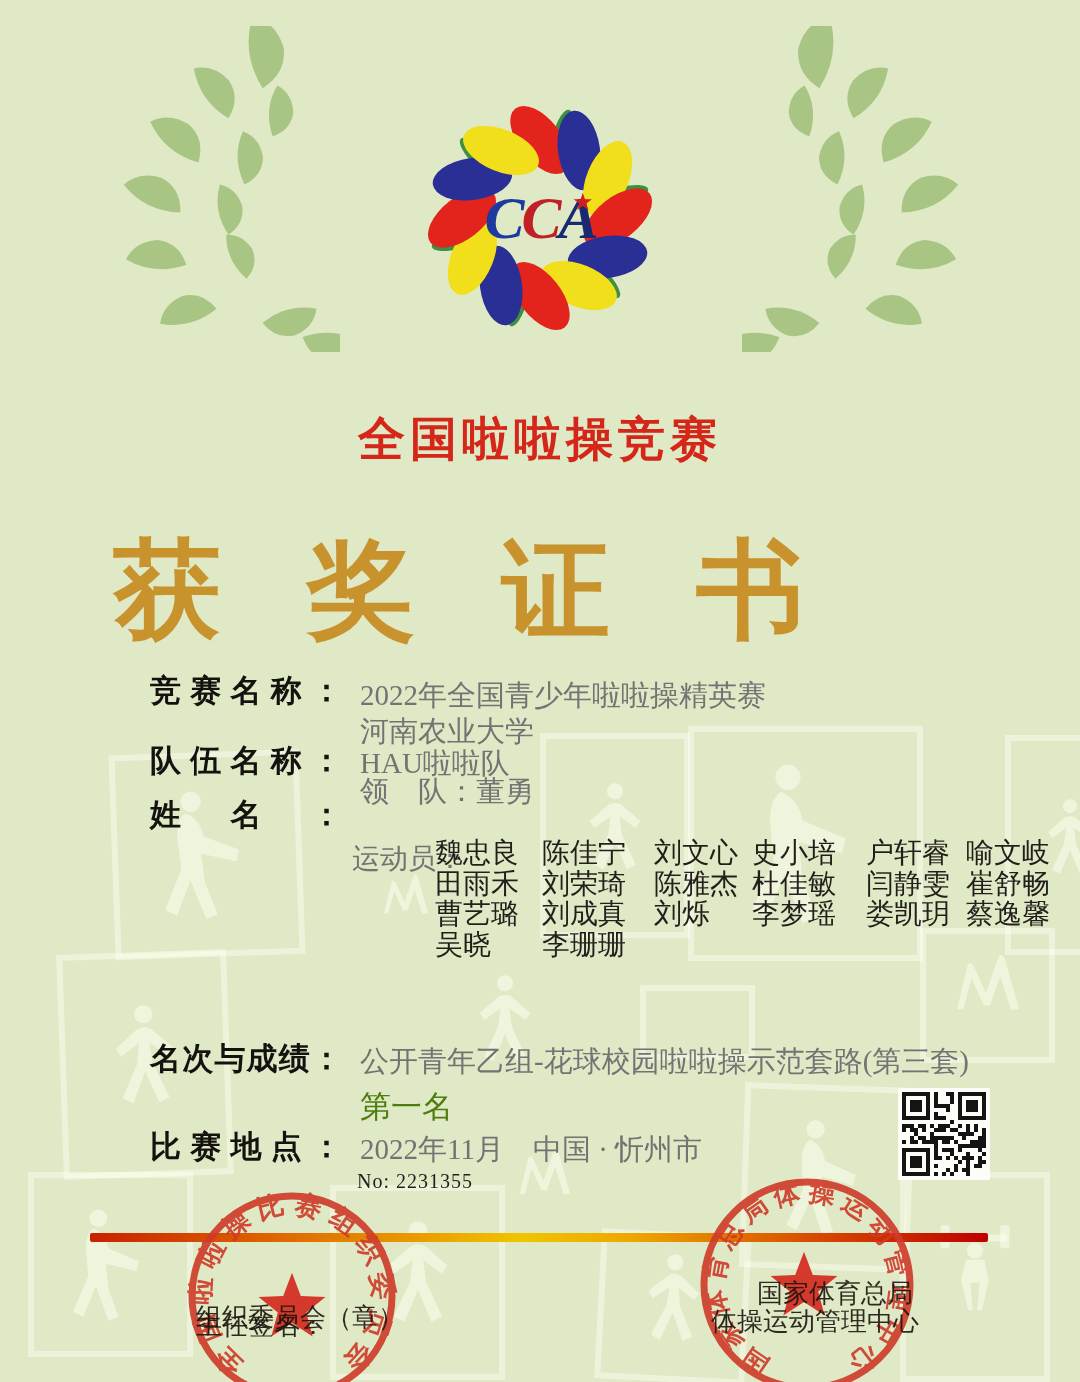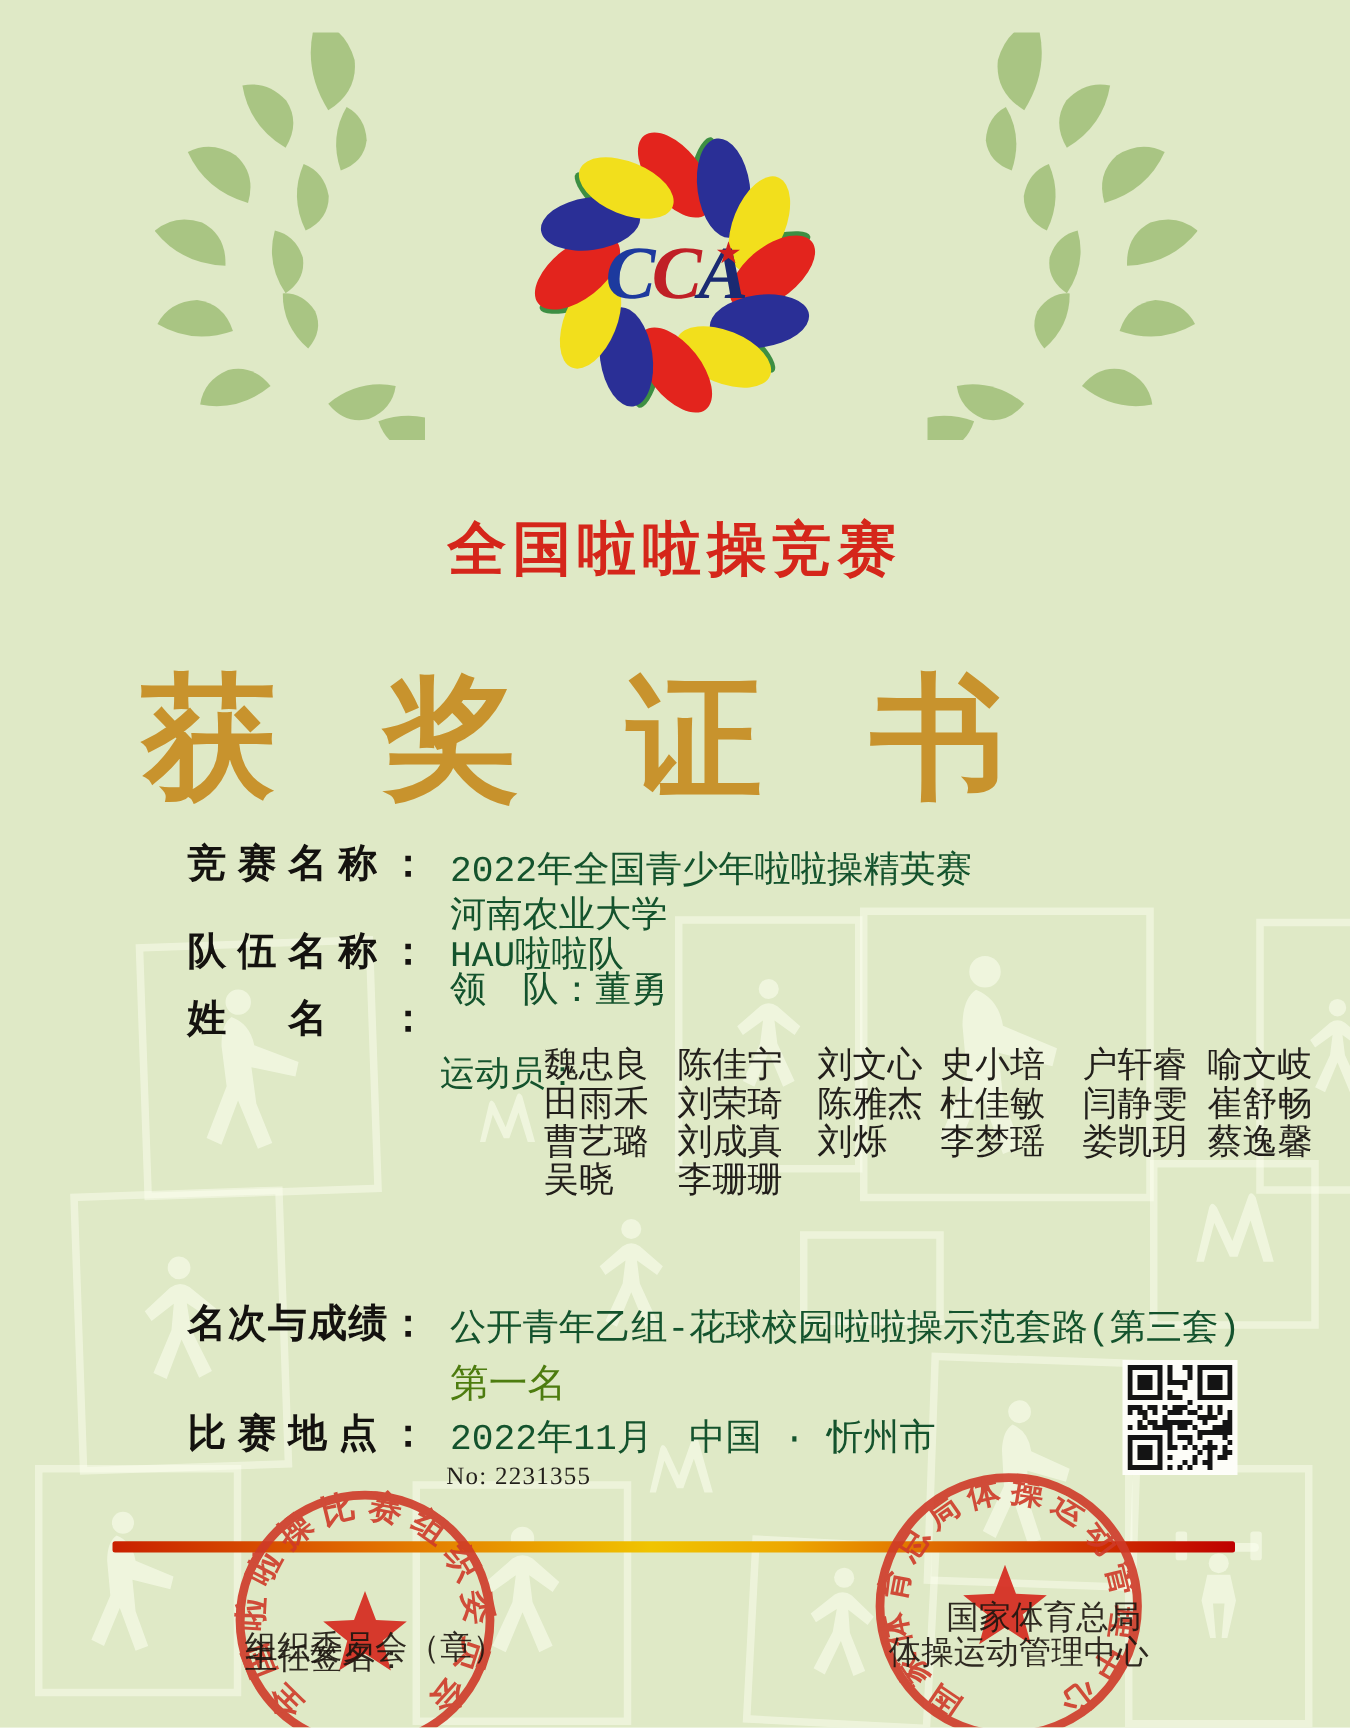--- a/index.html
+++ b/index.html
@@ -24,21 +24,21 @@
   .logo-text .c3{color:#1a2a72;}
   .logo-star{position:absolute;left:148px;top:86px;font-size:24px;color:#d01f1f;font-style:normal;}
 
   .event-title{position:absolute;top:408px;left:0;width:1080px;text-align:center;
     font-size:47px;font-weight:bold;color:#d5261a;letter-spacing:5px;}
   .award-title{position:absolute;top:518px;left:0;width:917px;text-align:center;
     font-size:108px;font-weight:bold;color:#c8932d;letter-spacing:.8em;text-indent:.8em;}
 
   .flabel{position:absolute;left:150px;width:192px;display:flex;justify-content:space-between;
     font-size:31px;font-weight:bold;color:#14120f;}
-  .fvalue{position:absolute;left:360px;font-size:29px;color:#14532d;white-space:nowrap;font-family:Liberation Mono, monospace;}
+  .fvalue{position:absolute;left:360px;font-size:29px;color:#737373;white-space:nowrap;}
 
   .agrid{position:absolute;left:435px;top:838px;display:grid;
     grid-template-columns:107px 112px 98px 114px 100px 90px;
     font-size:28px;line-height:30.5px;color:#221f1b;}
 
   .qr-box{position:absolute;left:898px;top:1088px;width:92px;height:92px;background:#fdfdf8;}
   .qr-box svg{position:absolute;left:4px;top:4px;}
 
   .grad-line{position:absolute;left:90px;top:1233px;width:898px;height:9px;border-radius:2px;
     background:linear-gradient(90deg,#c92000 0%,#e06a00 22%,#f0c400 48%,#eda800 60%,#d84d00 80%,#bf0000 100%);}

